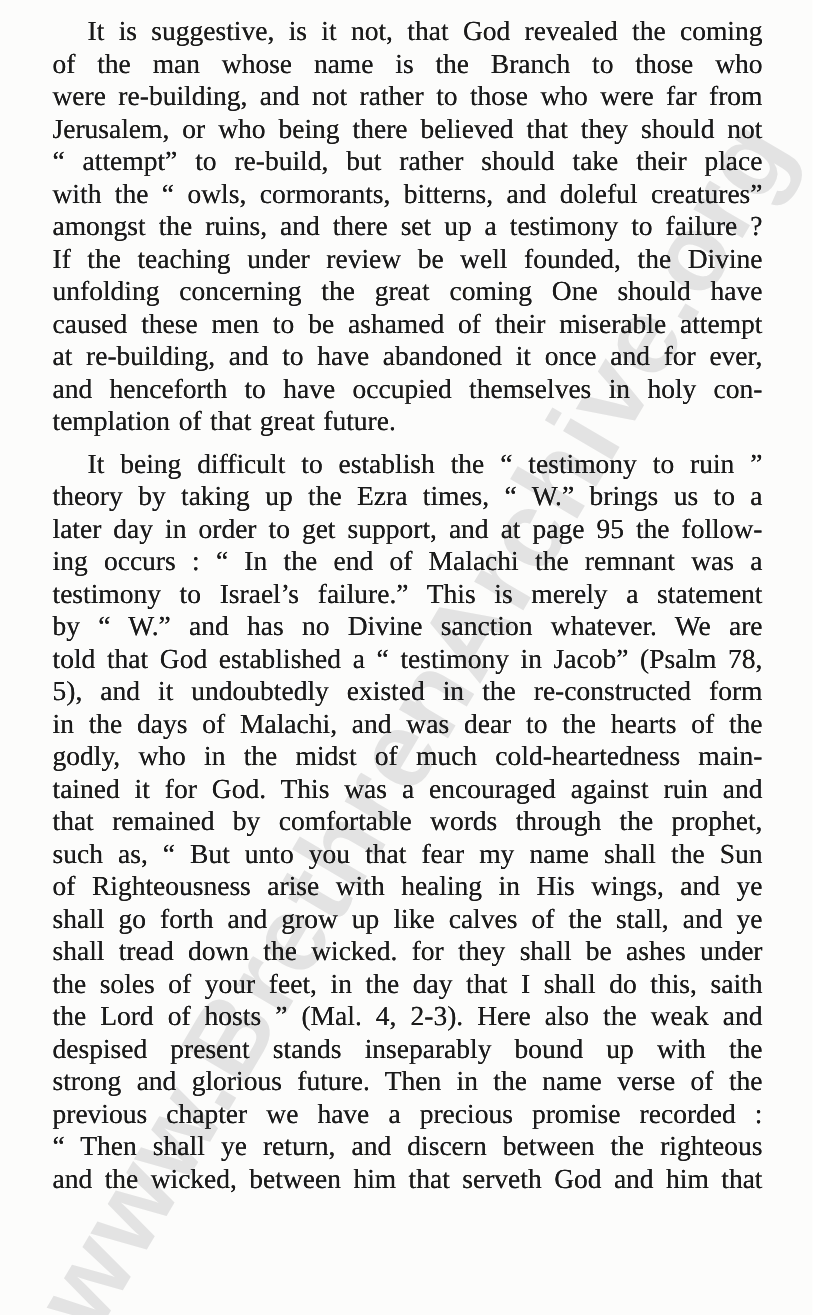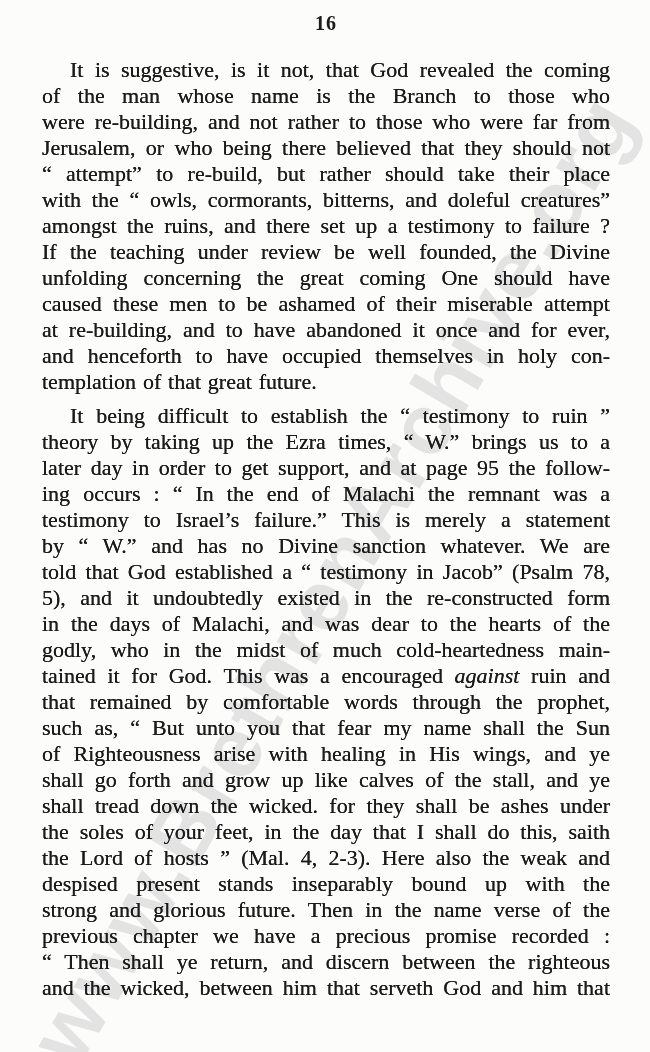--- a/index.html
+++ b/index.html
@@ -48,29 +48,28 @@
     text-align-last: justify;
     word-spacing: 0.06em;
     text-shadow: 0 0 0.4px currentColor;
   }
   .para .line.no-justify {
     text-align: center;
     text-align-last: left;
   }
   .para .line:first-child { text-indent: 28px; }
   .para-2 { margin-top: 8px; }
-  .it { font-style: italic; }
+  .it { }
 </style>
 </head>
 <body>
 
 <div class="page">
   <div class="watermark">www.BrethrenArchive.org</div>
   <div class="content">
-    <div class="page-number">16</div>
     <div class="para para-1">
         <div class="line">It is suggestive, is it not, that God revealed the coming</div>
         <div class="line">of the man whose name is the Branch to those who</div>
         <div class="line">were re-building, and not rather to those who were far from</div>
         <div class="line">Jerusalem, or who being there believed that they should not</div>
         <div class="line">“ attempt” to re-build, but rather should take their place</div>
         <div class="line">with the “ owls, cormorants, bitterns, and doleful creatures”</div>
         <div class="line">amongst the ruins, and there set up a testimony to failure ?</div>
         <div class="line">If the teaching under review be well founded, the Divine</div>
         <div class="line">unfolding concerning the great coming One should have</div>

